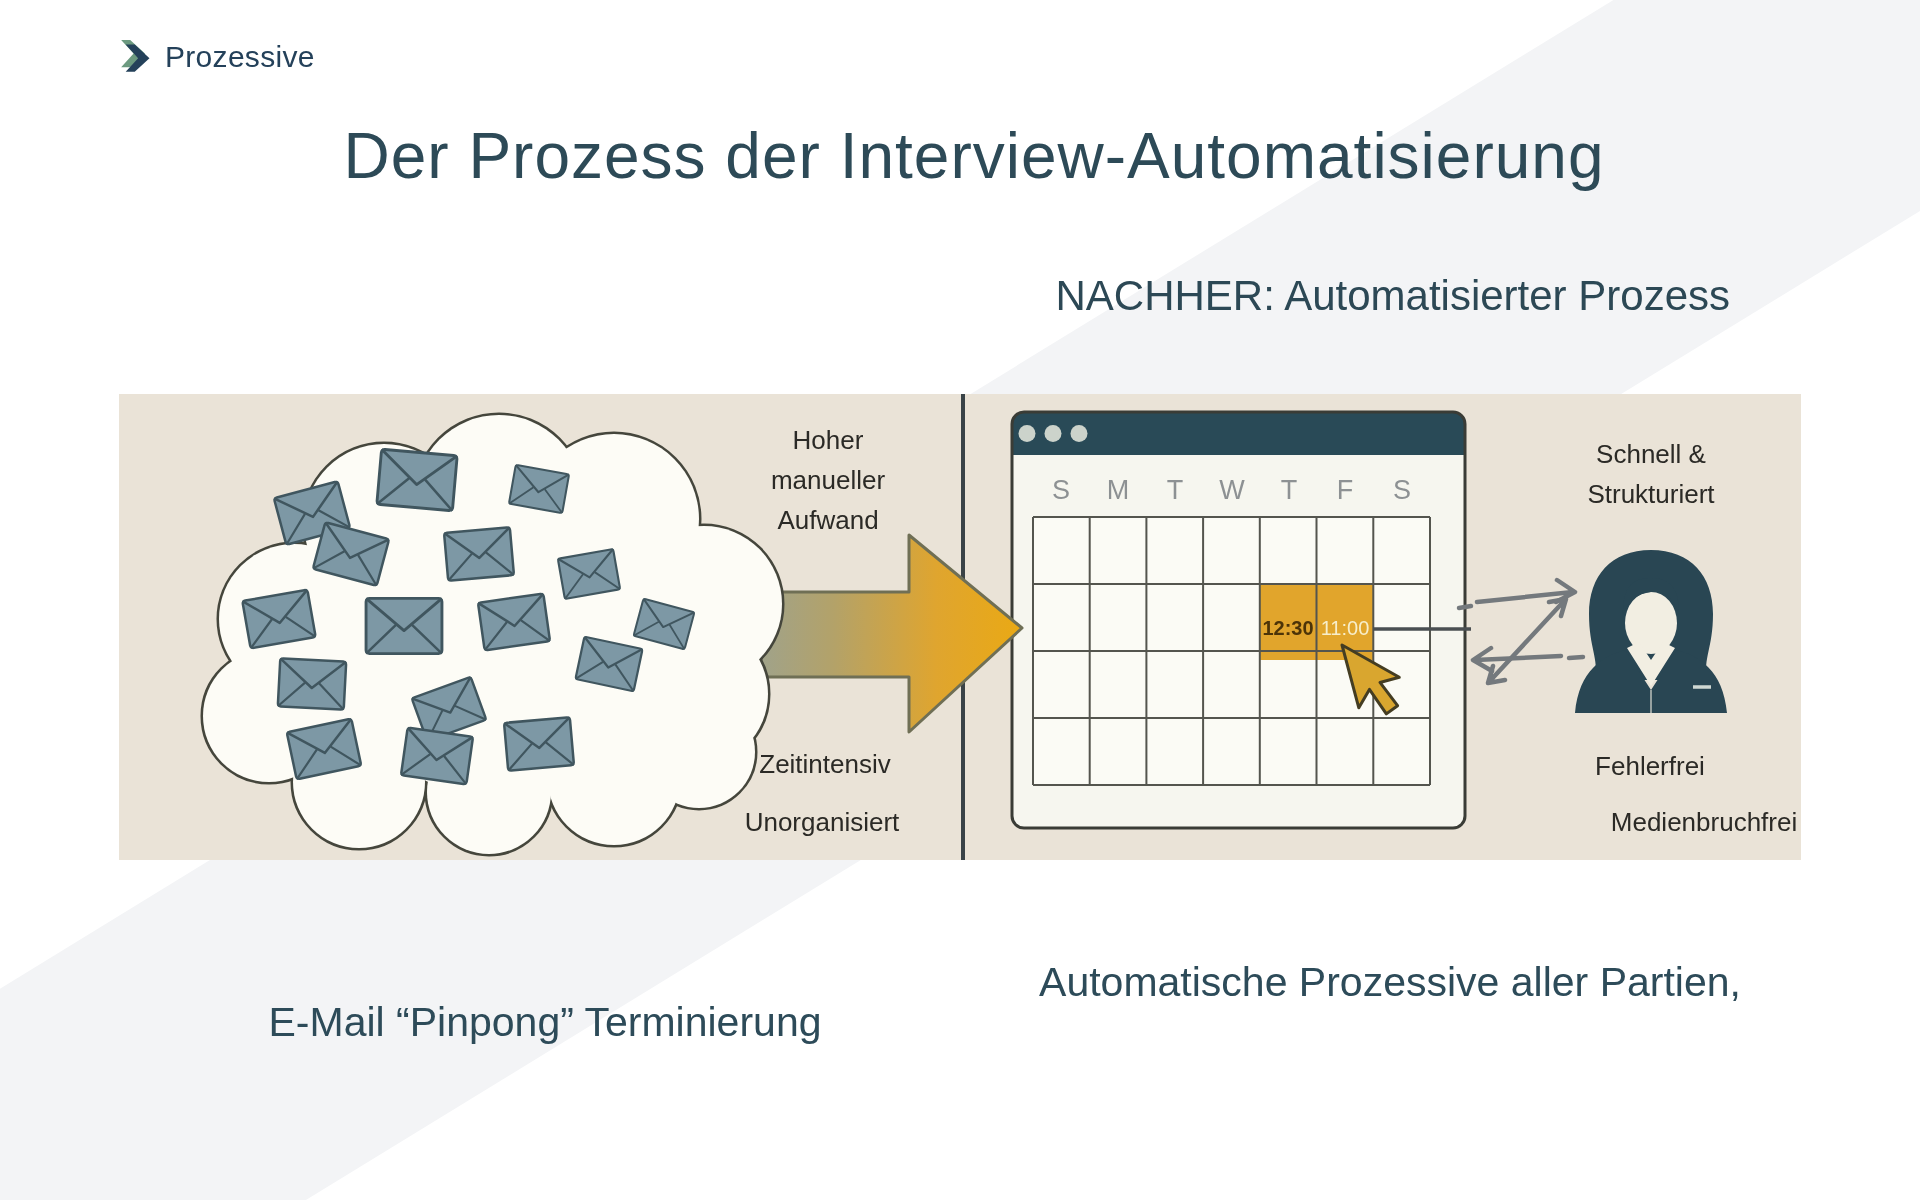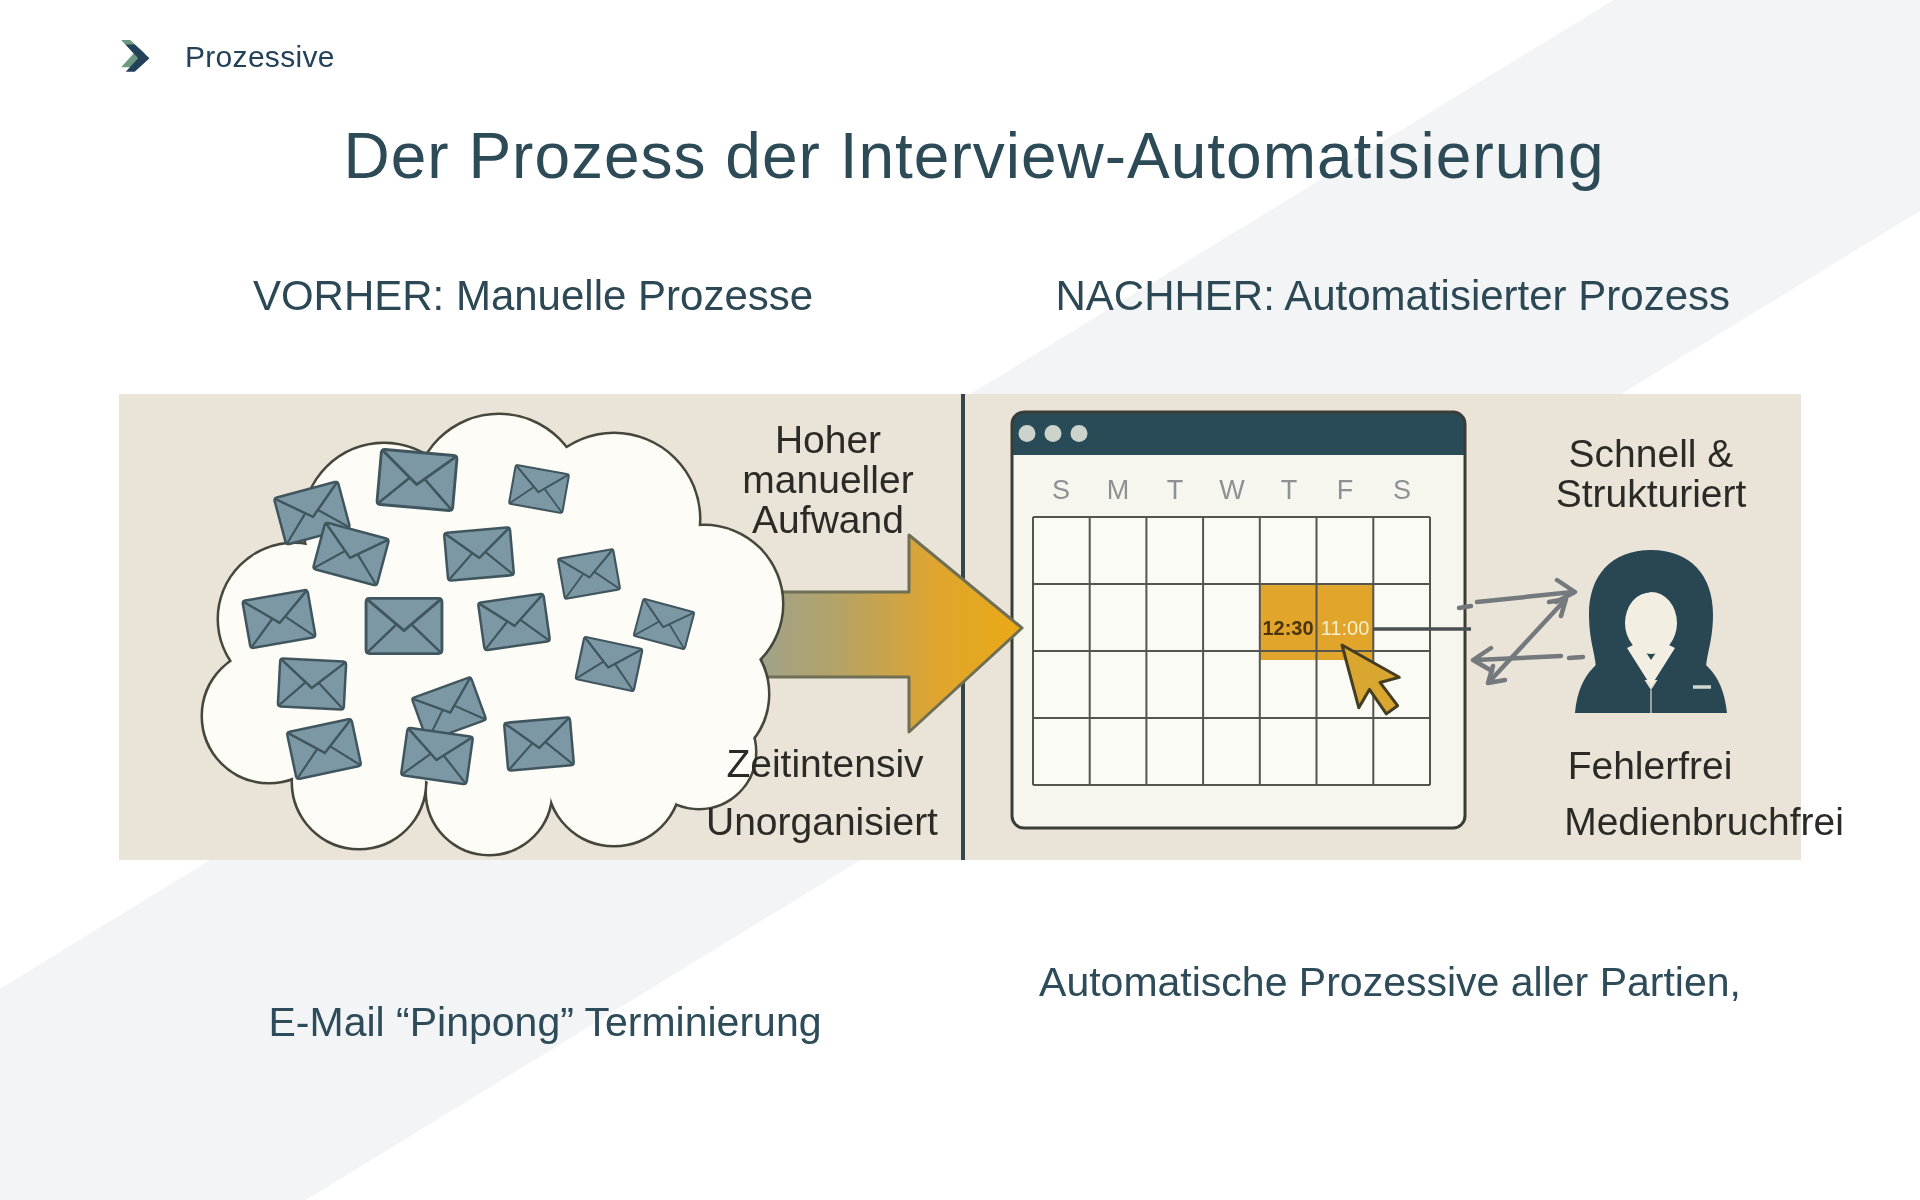--- a/index.html
+++ b/index.html
@@ -2,31 +2,31 @@
 <html><head>
 <meta charset="utf-8">
 <style>
   html,body{margin:0;padding:0;overflow:hidden;background:#fff;}
   .stage{position:relative;width:1920px;height:1200px;overflow:hidden;background:#ffffff;
          font-family:"Liberation Sans",sans-serif;}
   .bg-stripe{position:absolute;left:-100px;top:1050px;width:2800px;height:340px;
              background:#f3f4f6;transform-origin:0 0;transform:rotate(-31.5deg);z-index:0;}
   .layer{position:absolute;inset:0;z-index:1;}
   .logo{position:absolute;left:118px;top:40px;display:flex;align-items:center;gap:9px;}
-  .logo-text{font-size:30px;font-weight:500;color:#24415a;letter-spacing:.3px;margin-left:20px;}
+  .logo-text{font-size:30px;font-weight:500;color:#24415a;letter-spacing:.3px;}
   .page-title{position:absolute;left:0;top:118px;width:1920px;text-align:center;
               font-size:64px;font-weight:300;letter-spacing:1px;color:#2d4a57;line-height:76px;margin-left:14px;}
   .subheading{position:absolute;top:272px;text-align:center;font-size:42px;font-weight:500;
               color:#2c4855;line-height:48px;}
   .sub-left{left:233px;width:600px;}
   .sub-right{left:1030px;width:700px;text-align:right;}
   .band{position:absolute;left:119px;top:394px;width:1682px;height:466px;background:#eae3d7;}
   .band svg{position:absolute;left:0;top:0;}
   .btxt{position:absolute;text-align:center;white-space:pre-line;color:#2b2a26;
-        font-size:39px;line-height:40px;font-weight:500;}
+        font-size:26px;line-height:40px;font-weight:500;}
   .t-effort{left:559px;top:26px;width:300px;}
   .t-zeit{left:556px;top:350px;width:300px;}
   .t-unorg{left:553px;top:408px;width:300px;}
   .t-benefit{left:1382px;top:40px;width:300px;}
   .t-fehler{left:1381px;top:352px;width:300px;}
   .t-medien{left:1435px;top:408px;width:300px;}
   .caption{position:absolute;text-align:center;color:#2d4b59;font-size:41px;line-height:48px;}
   .caption-left{left:145px;top:998px;width:800px;}
   .caption-right{left:990px;top:946px;width:800px;line-height:72px;}
 </style>
@@ -40,21 +40,20 @@
     <div class="logo">
       <svg width="38" height="34" viewBox="0 0 30 30">
         <polygon points="1,0 9,0 22,12 9,24 1,24 12,12" fill="#6c9a80"></polygon>
         <polygon points="5,4 13,4 26,16 13,28 5,28 16,16" fill="#24415a"></polygon>
       </svg>
       <span class="logo-text">Prozessive</span>
     </div>
 
     <div class="page-title">Der Prozess der Interview-Automatisierung</div>
 
-    <div class="subheading sub-left">VORHER: Manuelle Prozesse</div>
     <div class="subheading sub-right">NACHHER: Automatisierter Prozess</div>
 
     <div class="band">
       <svg width="1682" height="466" viewBox="0 0 1682 466">
         <defs>
           <linearGradient id="agrad" x1="0" y1="0" x2="1" y2="0">
             <stop offset="0" stop-color="#8ba3af"></stop>
             <stop offset="0.45" stop-color="#b3a269"></stop>
             <stop offset="0.75" stop-color="#dfa52f"></stop>
             <stop offset="1" stop-color="#eaa914"></stop>

